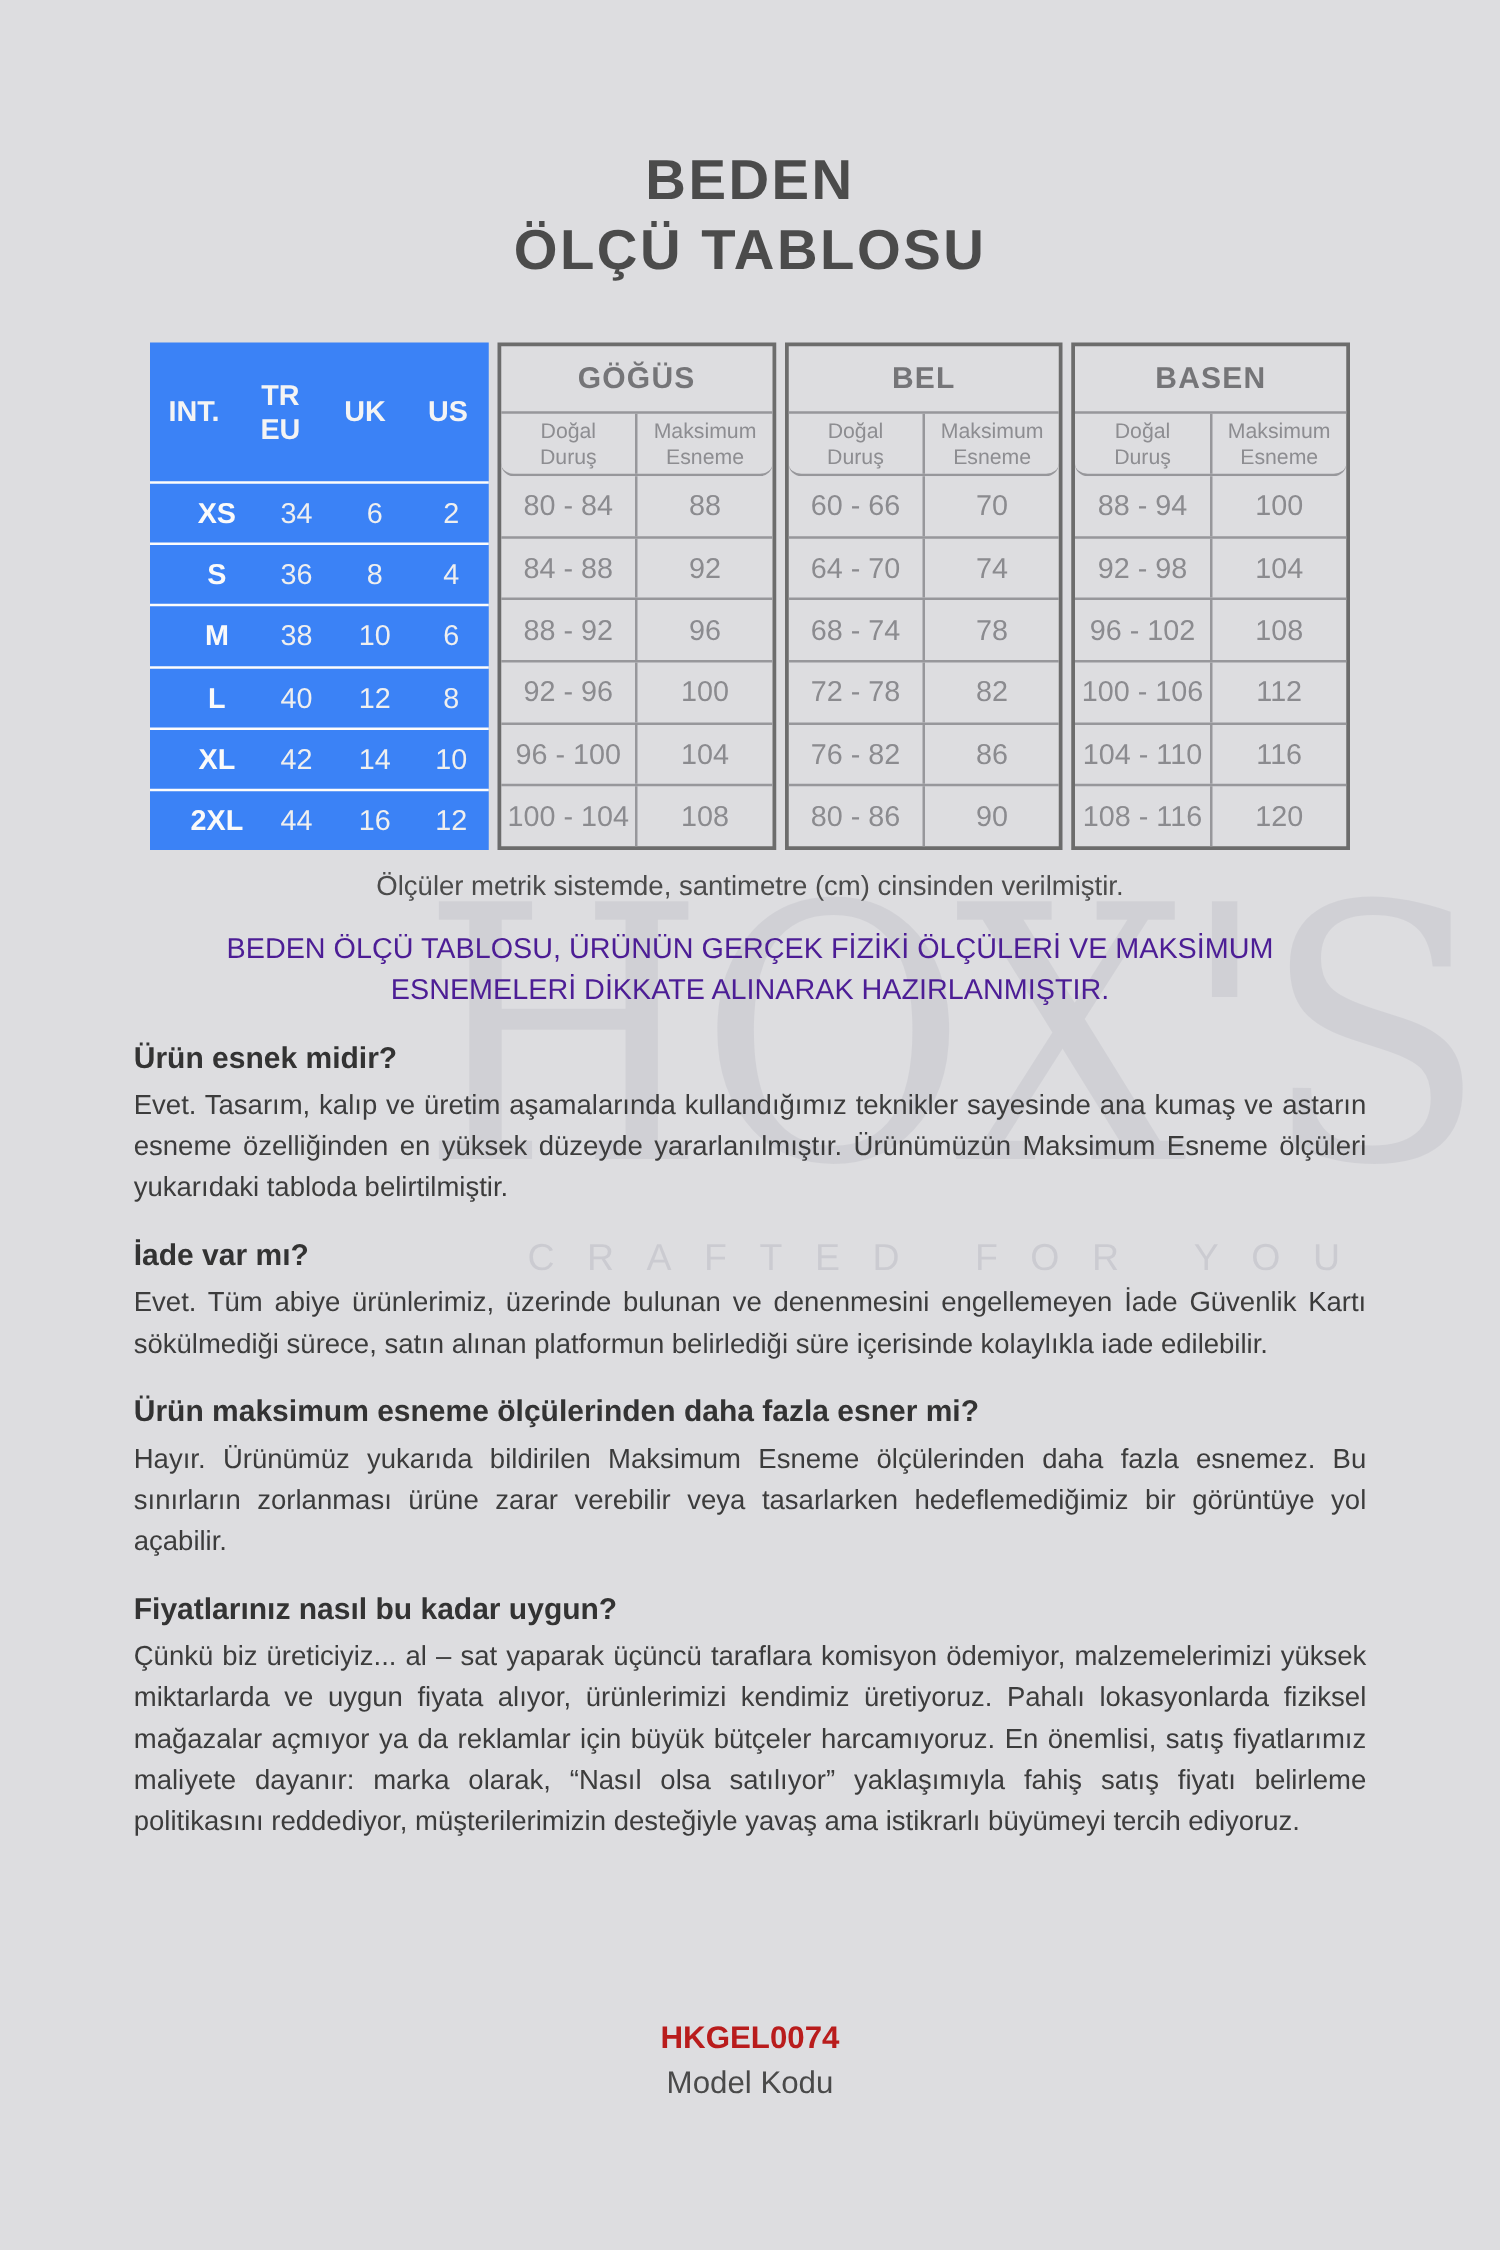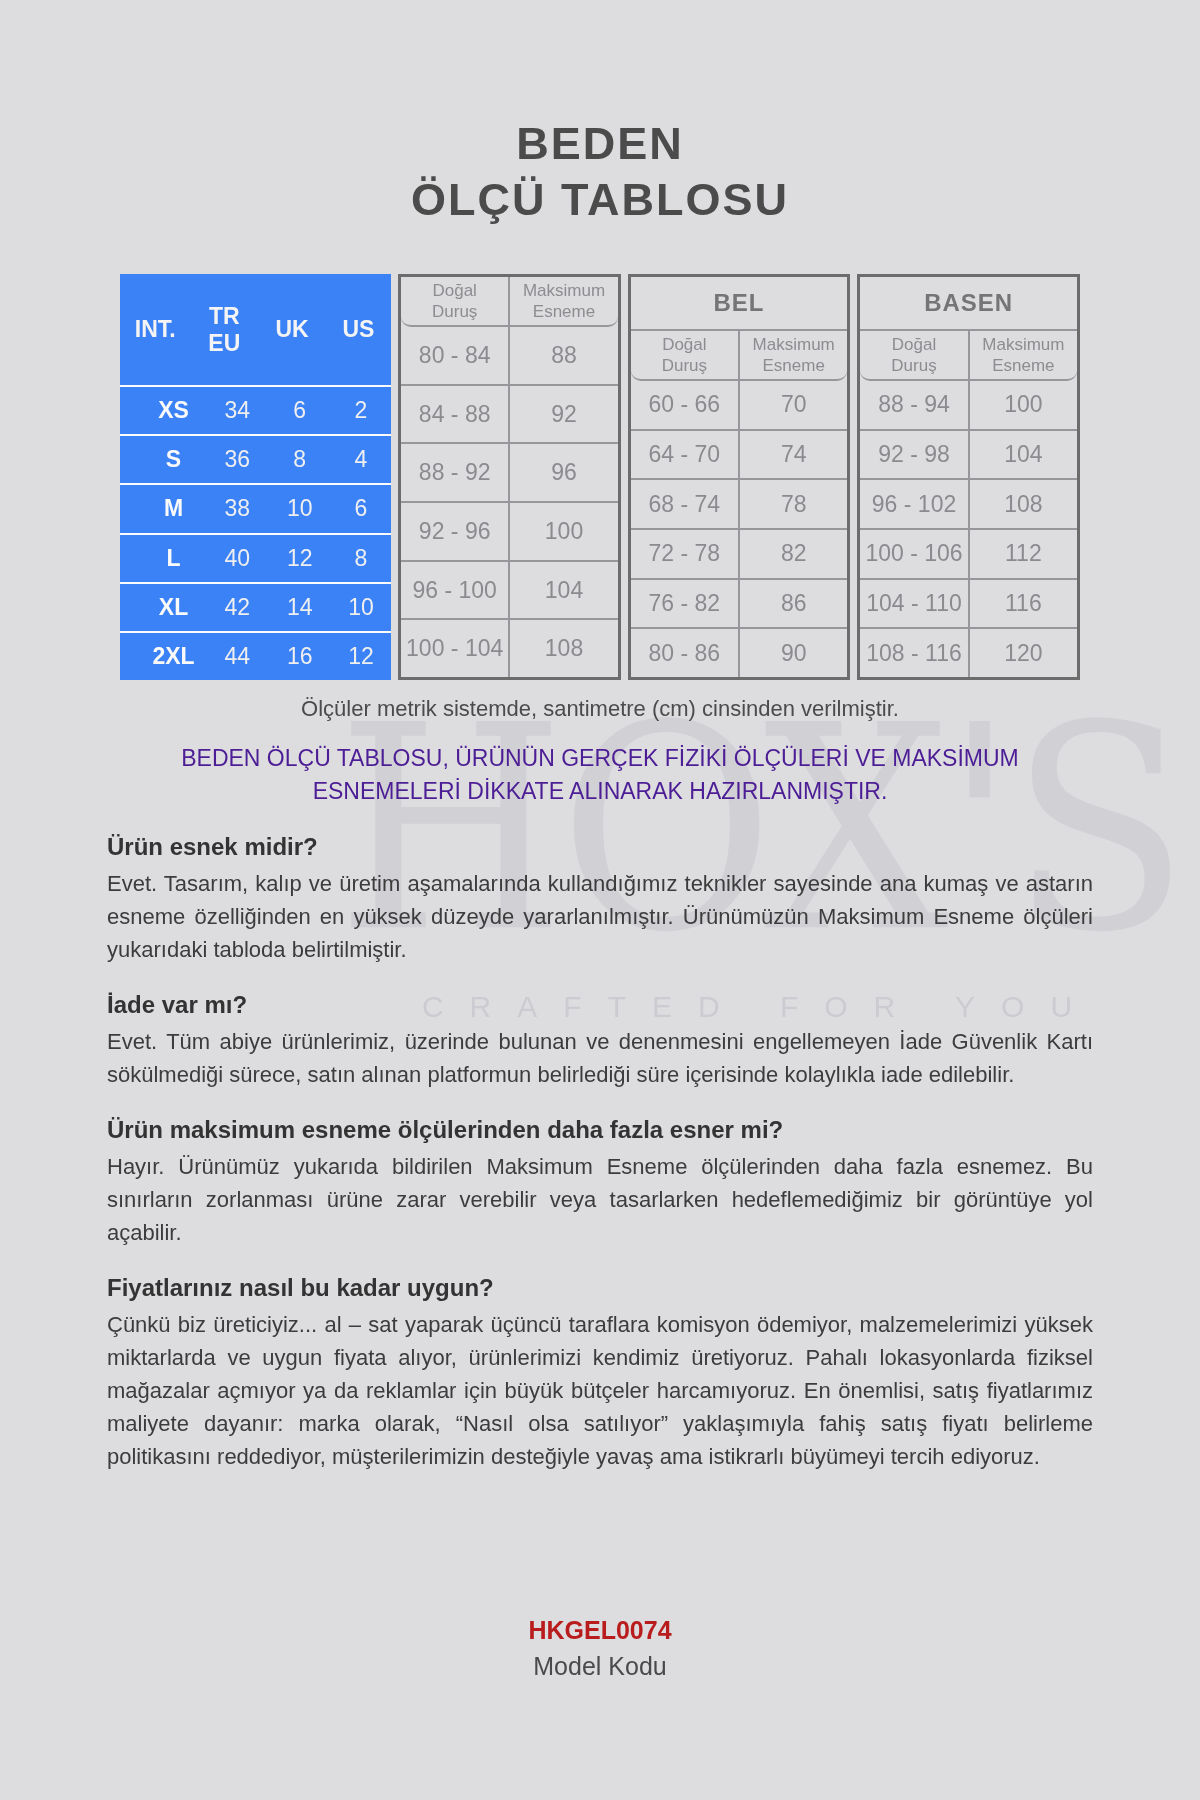--- a/index.html
+++ b/index.html
@@ -249,20 +249,21 @@
         <div class="dark-row">
           <div class="size-cell c1">2XL</div>
           <div class="c2">44</div>
           <div class="c3">16</div>
           <div class="c4">12</div>
         </div>
       </div>
     </div>
 
     <div class="panel-group">
+      <div class="group-title">GÖĞÜS</div>
       <div class="group-sub">
         <div class="sub-cell">
             <span>Doğal Duruş</span>
           </div>
         <div class="sub-cell">
             <span>Maksimum Esneme</span>
           </div>
       </div>
       <div class="group-rows">
         <div class="g-row">

